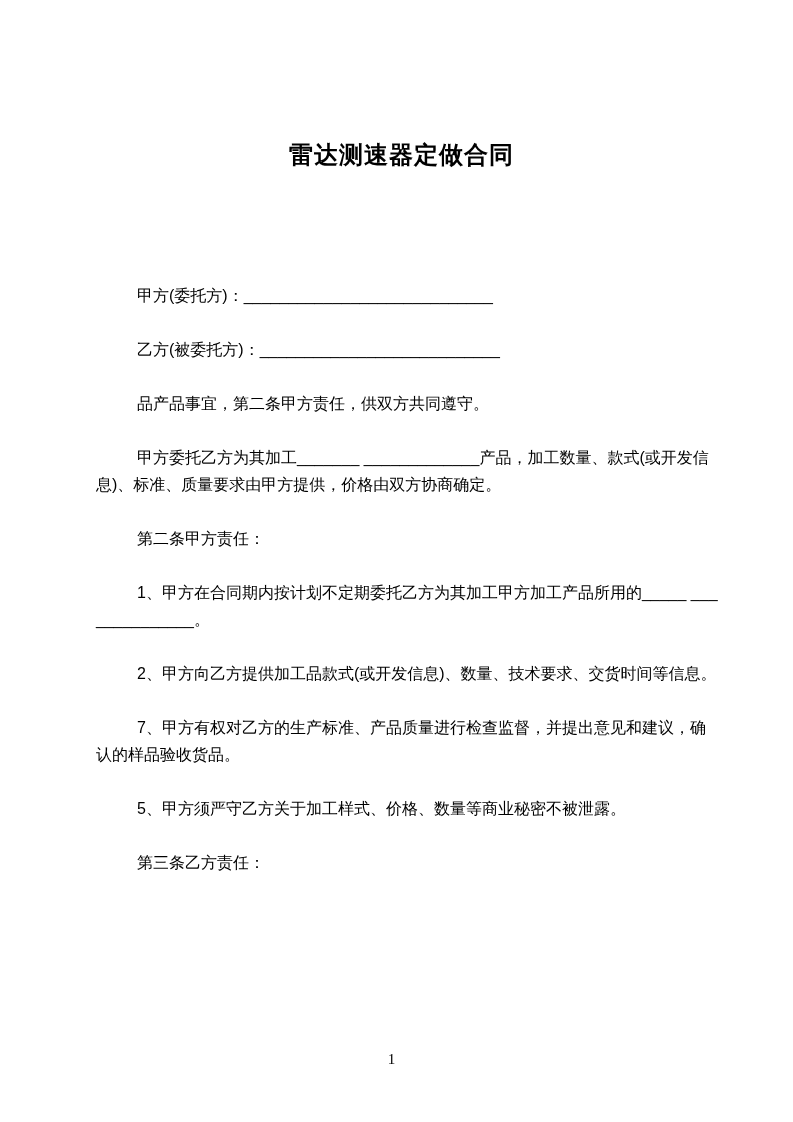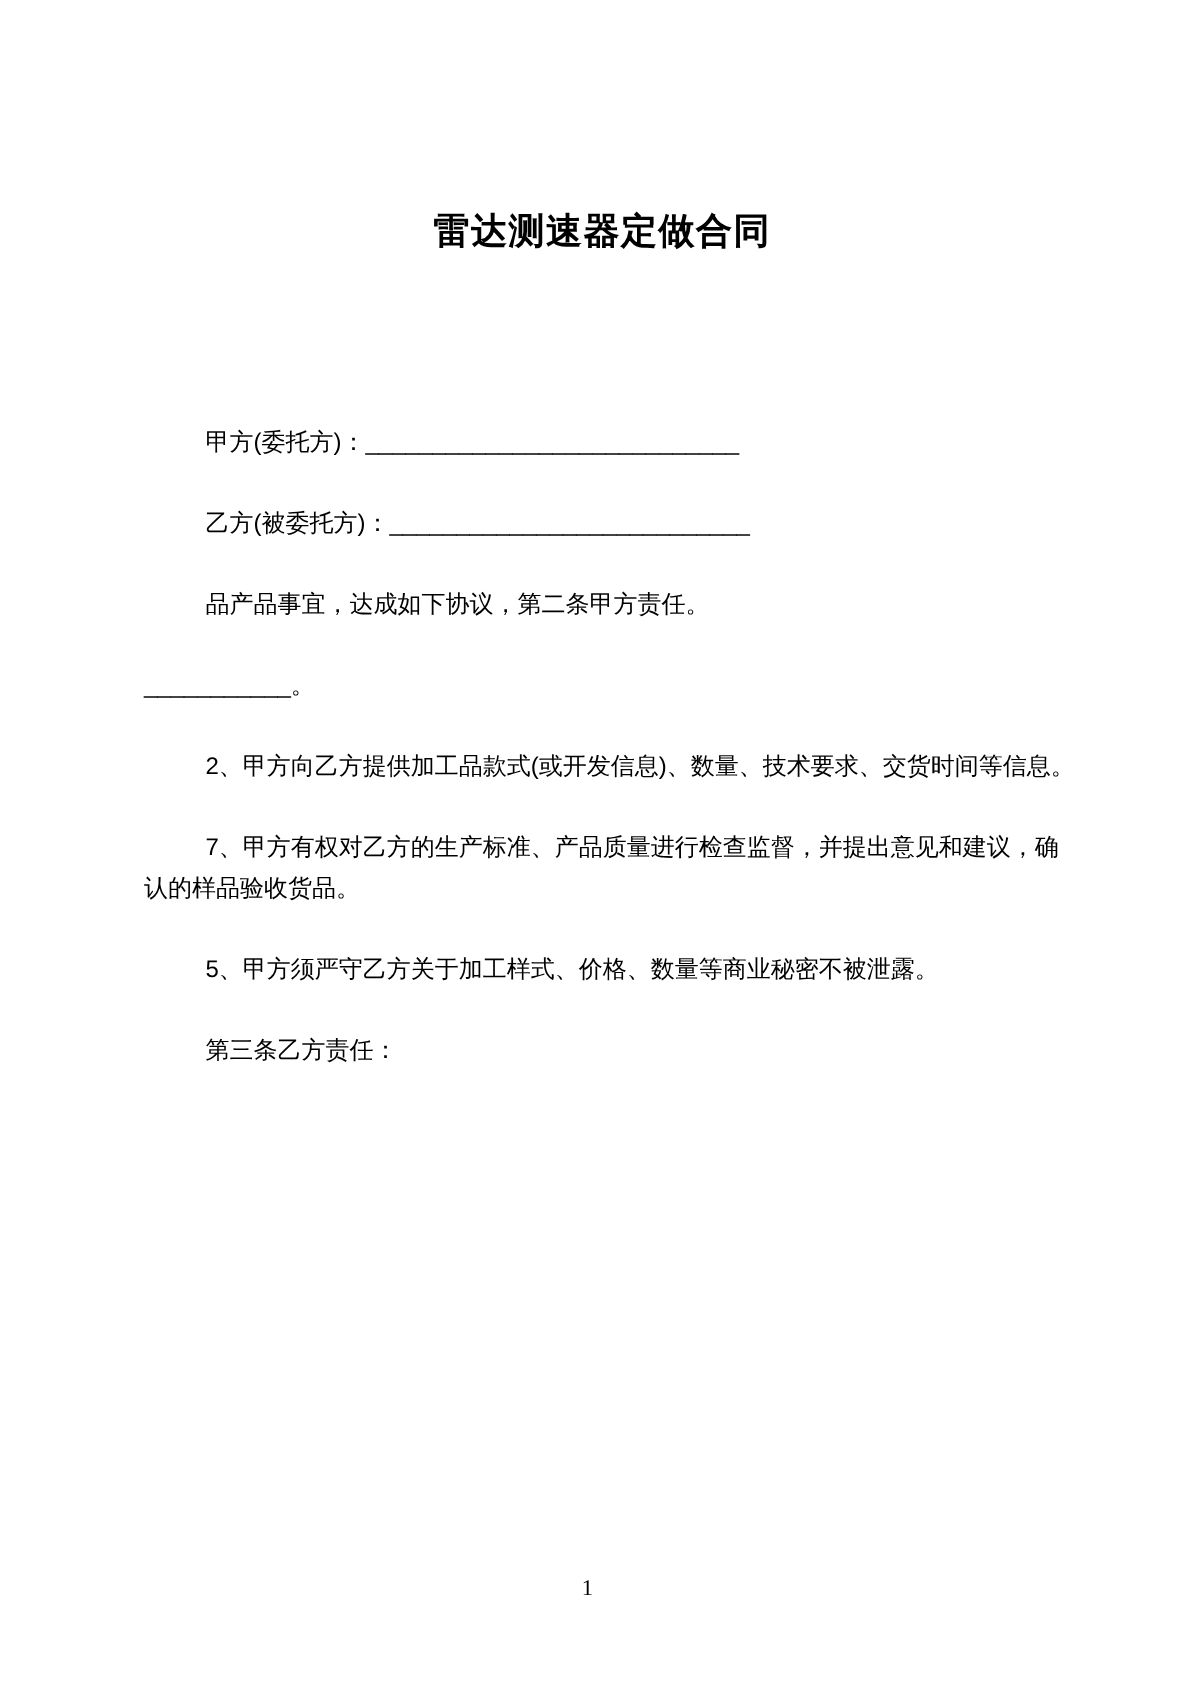--- a/index.html
+++ b/index.html
@@ -53,27 +53,35 @@
 
   <div class="para">
     <div class="line indent"><span>甲方(委托方)：</span><span>____________________________</span></div>
   </div>
 
   <div class="para">
     <div class="line indent"><span>乙方(被委托方)：</span><span>___________________________</span></div>
   </div>
 
   <div class="para">
-    <div class="line indent">品产品事宜，达成如下协议，第二条甲方责任。</div>
+    <div class="line indent">品产品事宜，第二条甲方责任，供双方共同遵守。</div>
   </div>
 
 
-
+  <div class="para">
+    <div class="line indent">甲方委托乙方为其加工_______ _____________产品，加工数量、款式(或开发信</div>
+    <div class="line">息)、标准、质量要求由甲方提供，价格由双方协商确定。</div>
+  </div>
 
   <div class="para">
+    <div class="line indent">第二条甲方责任：</div>
+  </div>
+
+  <div class="para">
+    <div class="line indent">1、甲方在合同期内按计划不定期委托乙方为其加工甲方加工产品所用的_____ ___</div>
     <div class="line">___________。</div>
   </div>
 
   <div class="para">
     <div class="line indent">2、甲方向乙方提供加工品款式(或开发信息)、数量、技术要求、交货时间等信息。</div>
   </div>
 
   <div class="para">
     <div class="line indent">7、甲方有权对乙方的生产标准、产品质量进行检查监督，并提出意见和建议，确</div>
     <div class="line">认的样品验收货品。</div>

